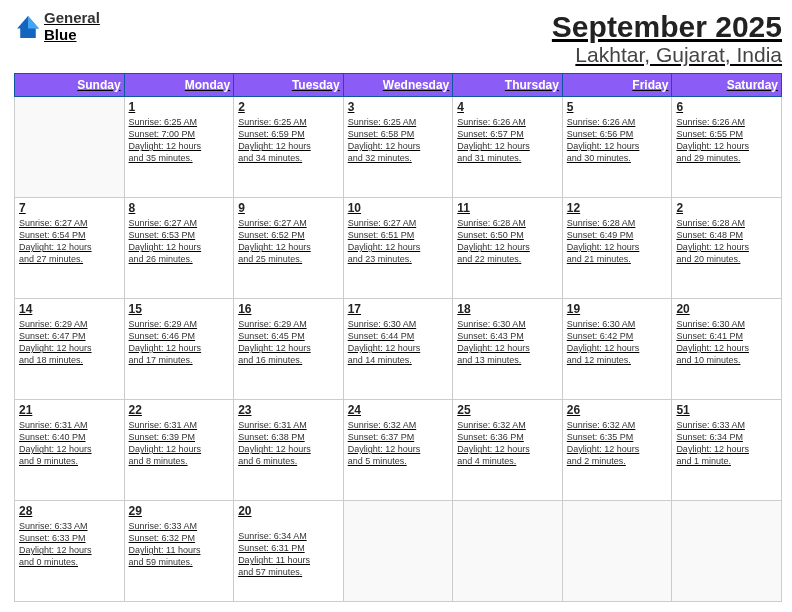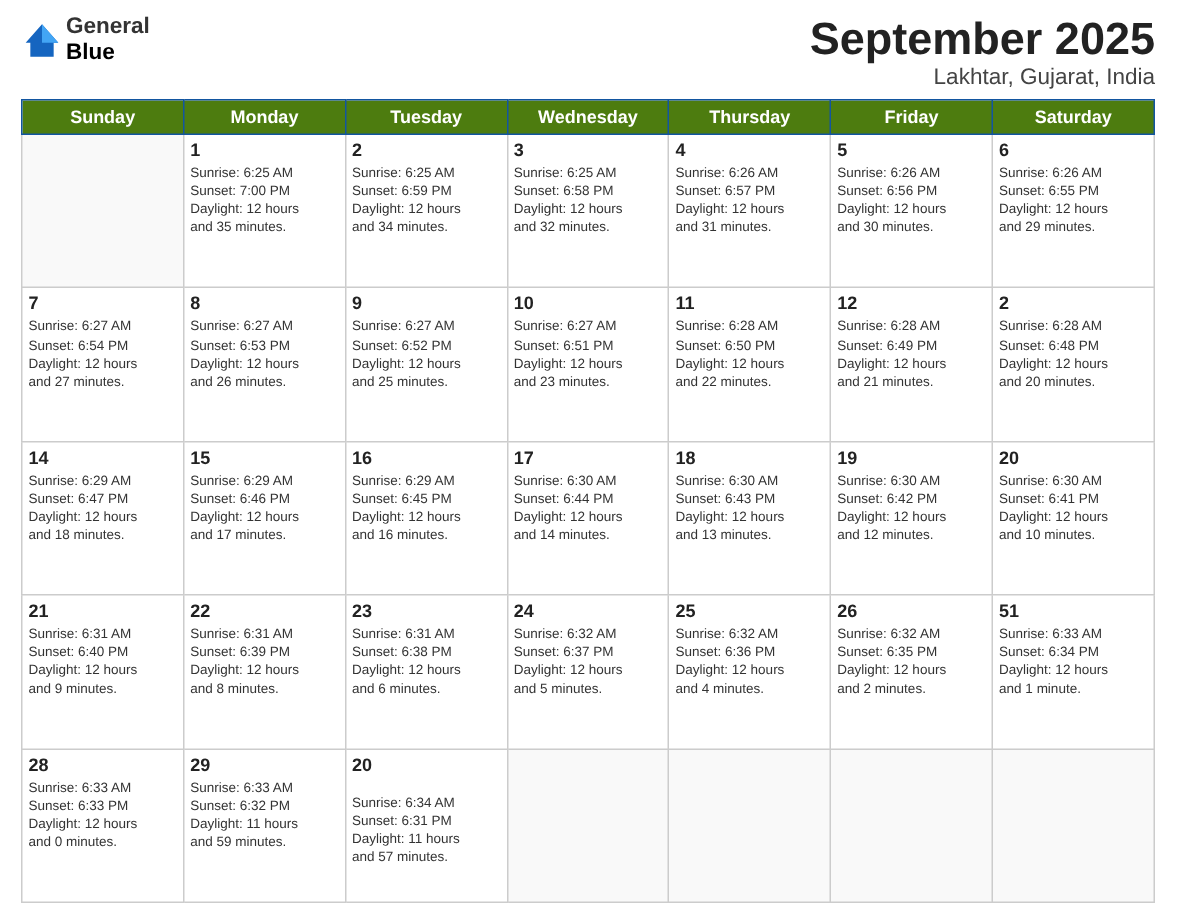--- a/index.html
+++ b/index.html
@@ -6,23 +6,24 @@
     body {
       font-family: Arial, sans-serif;
       background: #fff;
       width: 792px;
       height: 612px;
       overflow: hidden;
     }
     .page {
       width: 792px;
       height: 612px;
-      padding: 10px 22px 10px 14px;
+      padding: 10px 10px 10px 14px;
       display: flex;
       flex-direction: column;
+      text-decoration: underline;
     }
     .header {
       display: flex;
       align-items: flex-start;
       justify-content: space-between;
       margin-bottom: 6px;
     }
     .logo {
       display: flex;
       align-items: center;
@@ -44,37 +45,37 @@
       text-align: right;
     }
     .month-title {
       font-size: 30px;
       font-weight: bold;
       color: #222;
       line-height: 1.1;
       margin-left: 32px;
     }
     .location-title {
-      font-size: 15px;
+      font-size: 21px;
       color: #444;
     }
     .calendar {
       flex: 1;
       border: 1px solid #bbb;
       border-collapse: collapse;
       width: 100%;
       table-layout: fixed;
     }
     .calendar th {
-      background: #4d7c0f;
+      background: #8b5cf6;
       color: #fff;
       font-size: 12px;
       font-weight: bold;
       padding: 4px 3px;
-      text-align: center;
+      text-align: right;
       border: 1px solid #1255a0;
     }
     .calendar td {
       border: 1px solid #ccc;
       vertical-align: top;
       padding: 3px 4px;
       font-size: 9.5px;
       color: #333;
       height: 88px;
     }

